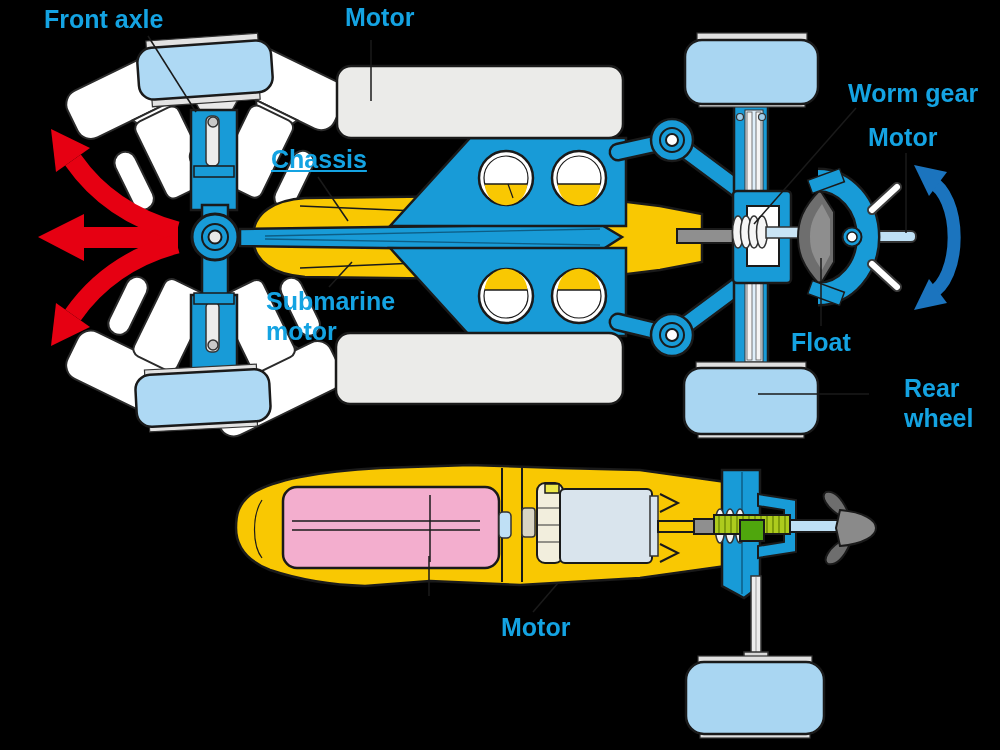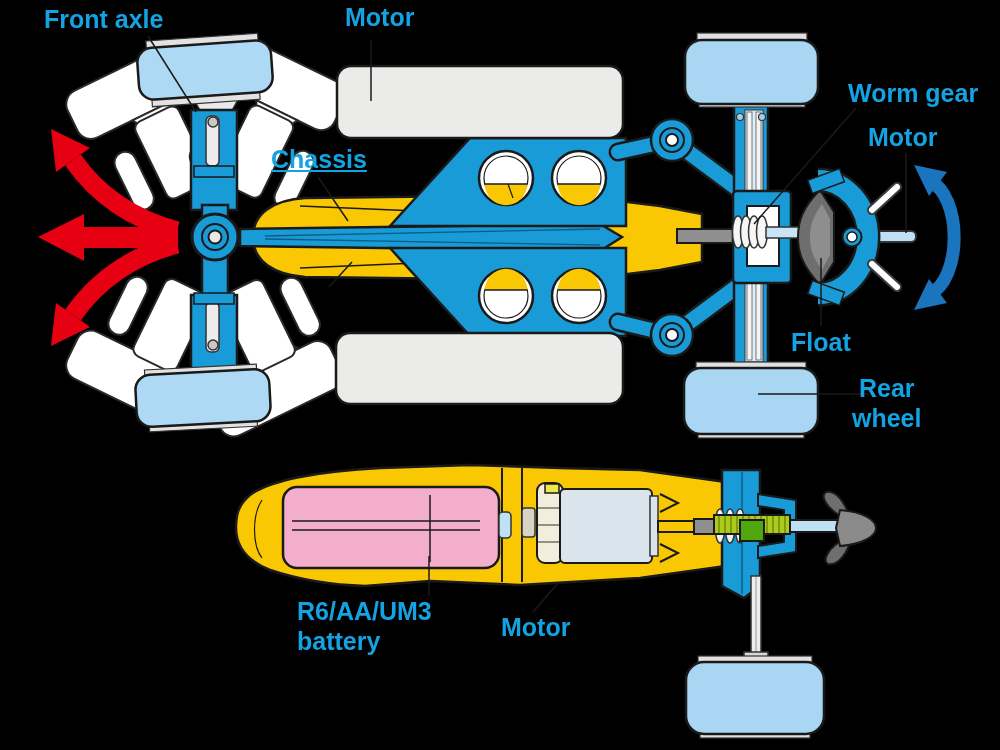--- a/index.html
+++ b/index.html
@@ -8,21 +8,21 @@
   .stage svg{position:absolute;left:0;top:0;}
   .lbl{position:absolute;color:#14A3E2;font-weight:700;font-size:25px;line-height:1.18;
        white-space:pre-line;letter-spacing:0;}
   .lbl-front-axle{left:44px;top:5px;}
   .lbl-float{left:345px;top:3px;}
   .lbl-worm-gear{left:848px;top:79px;}
   .lbl-rudder{left:868px;top:123px;}
   .lbl-chassis{left:271px;top:145px;text-decoration:underline;}
   .lbl-submarine-motor{left:266px;top:287px;}
   .lbl-screw{left:791px;top:328px;}
-  .lbl-rear-wheel{left:852px;top:374px;text-align:center;}
+  .lbl-rear-wheel{left:904px;top:374px;}
   .lbl-battery{left:297px;top:597px;}
   .lbl-motor{left:501px;top:613px;}
 </style>
 </head>
 <body>
 
 <div class="stage">
 <svg width="1000" height="750" viewBox="0 0 1000 750">
 
   <g fill="#ffffff" stroke="#2b2b2b" stroke-width="2">
@@ -306,19 +306,19 @@
     <line x1="429" y1="596" x2="429" y2="556"></line>
     <line x1="533" y1="612" x2="558" y2="583"></line>
   </g>
 </svg>
 
   <div class="lbl lbl-front-axle">Front axle</div>
   <div class="lbl lbl-float">Motor</div>
   <div class="lbl lbl-worm-gear">Worm gear</div>
   <div class="lbl lbl-rudder">Motor</div>
   <div class="lbl lbl-chassis">Chassis</div>
+  <div class="lbl lbl-submarine-motor">Submarine
+motor</div>
   <div class="lbl lbl-screw">Float</div>
   <div class="lbl lbl-rear-wheel">Rear
 wheel</div>
-  <div class="lbl lbl-battery">R6/AA/UM3
-battery</div>
   <div class="lbl lbl-motor">Motor</div>
 </div>
 
 </body></html>

